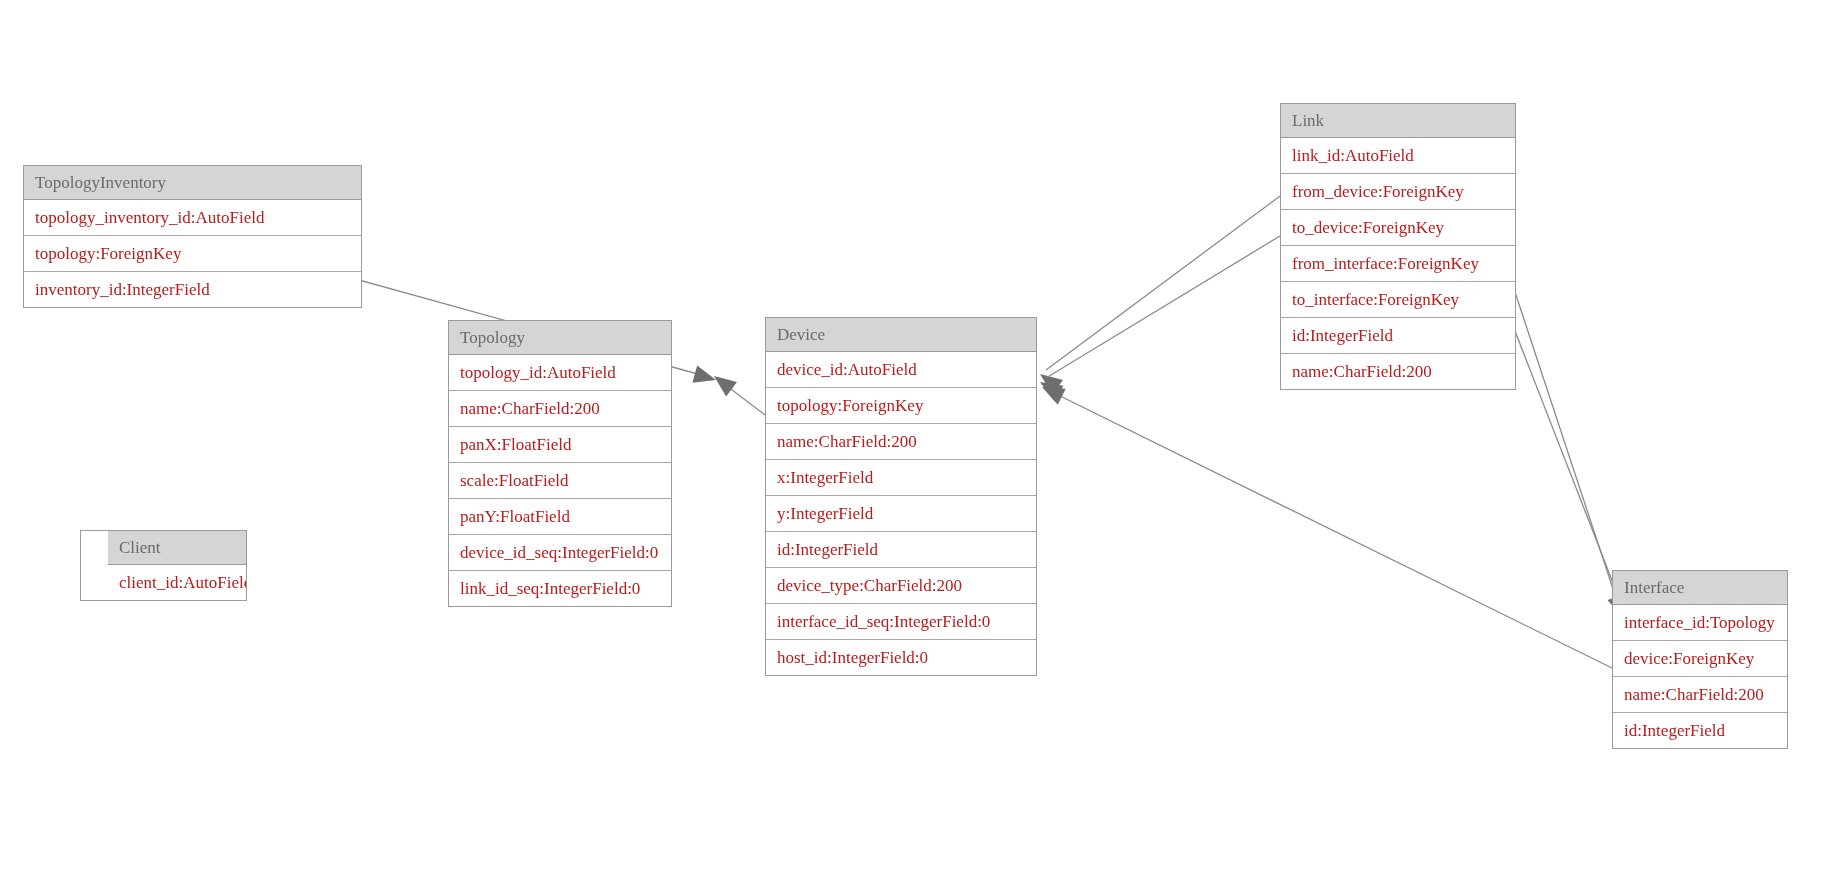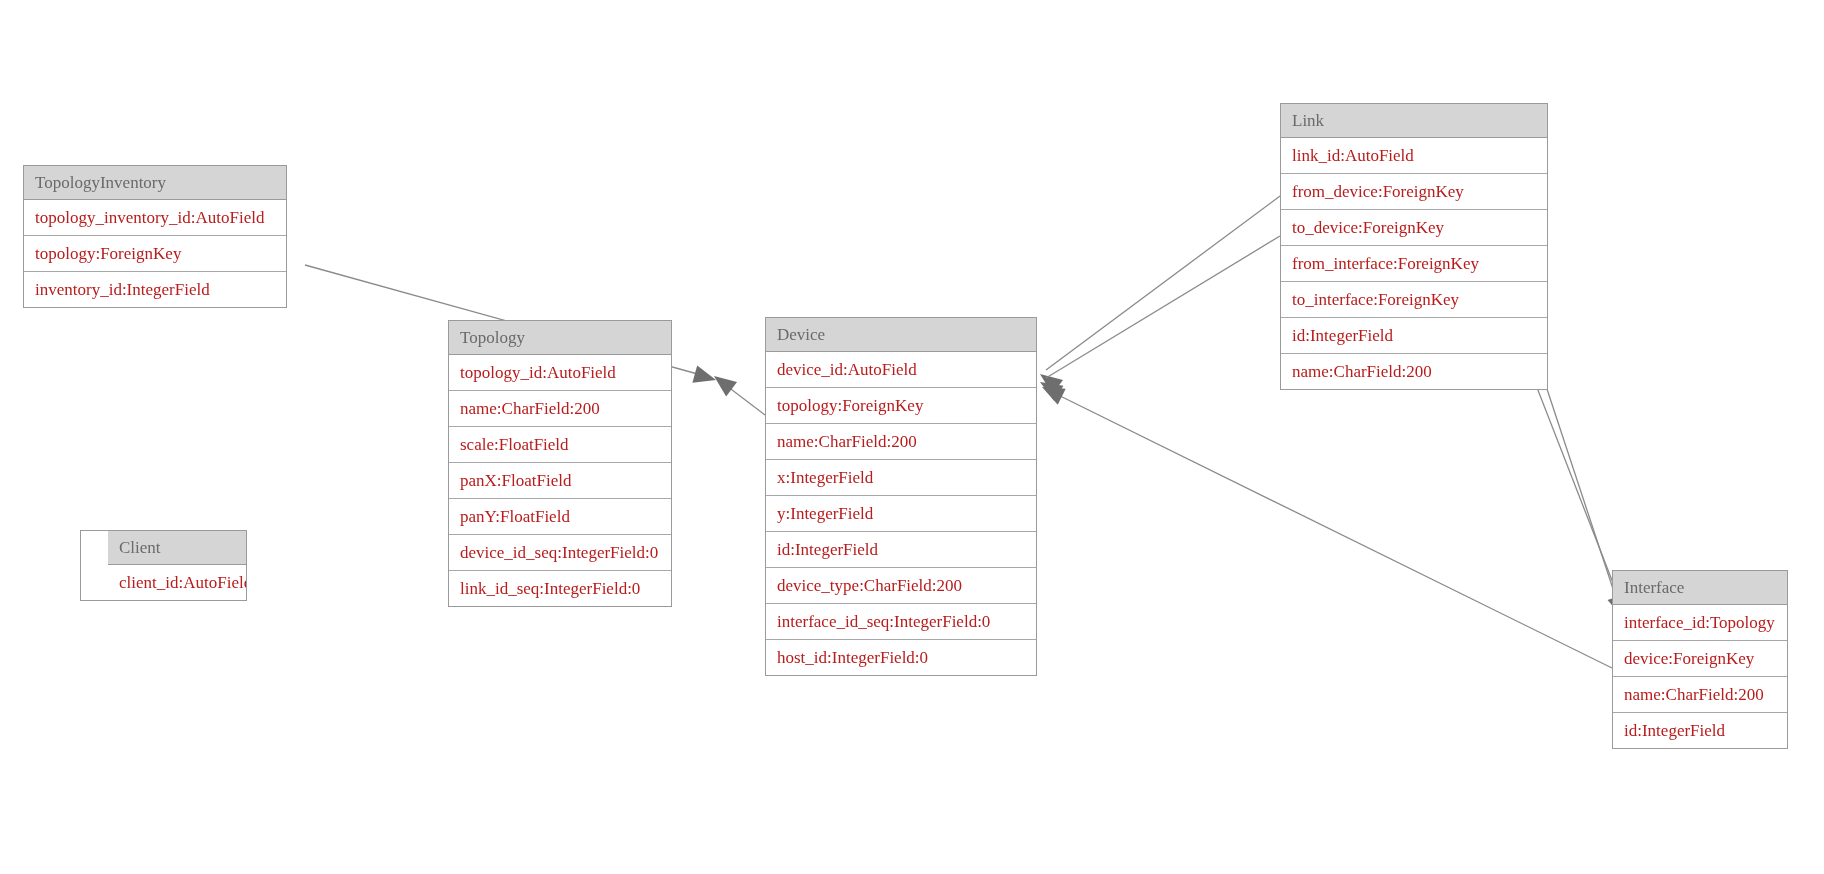--- a/index.html
+++ b/index.html
@@ -72,53 +72,53 @@
       <polygon points="0,0 -22,-9 -22,9" fill="#6e6e6e" transform="translate(1040,382) rotate(211.2)"></polygon>
       <path d="M 1612,668 L 1048,390" stroke="#8a8a8a" stroke-width="1.3" fill="none"></path>
       <polygon points="0,0 -22,-9 -22,9" fill="#6e6e6e" transform="translate(1042,387) rotate(206.2)"></polygon>
       <path d="M 1513,286 L 1618,604" stroke="#8a8a8a" stroke-width="1.3" fill="none"></path>
       <polygon points="0,0 -22,-9 -22,9" fill="#6e6e6e" transform="translate(1623,618) rotate(71.7)"></polygon>
       <path d="M 1513,326 L 1622,606" stroke="#8a8a8a" stroke-width="1.3" fill="none"></path>
       <polygon points="0,0 -22,-9 -22,9" fill="#6e6e6e" transform="translate(1627,620) rotate(68.7)"></polygon>
     </svg>
 
   <div id="entity-layer">
-      <div class="entity" style="left: 23px; top: 165px; width: 264px;">
+      <div class="entity" style="left: 23px; top: 165px; width: 339px;">
         <div class="entity-header">TopologyInventory</div>
         <div class="entity-field first">topology_inventory_id:AutoField</div>
         <div class="entity-field">topology:ForeignKey</div>
         <div class="entity-field">inventory_id:IntegerField</div>
       </div>
       <div class="entity" style="left: 80px; top: 530px; width: 167px; padding-left: 27px;">
         <div class="entity-header">Client</div>
         <div class="entity-field first">client_id:AutoField</div>
       </div>
       <div class="entity" style="left: 448px; top: 320px; width: 224px;">
         <div class="entity-header">Topology</div>
         <div class="entity-field first">topology_id:AutoField</div>
         <div class="entity-field">name:CharField:200</div>
+        <div class="entity-field">panX:FloatField</div>
         <div class="entity-field">scale:FloatField</div>
-        <div class="entity-field">panX:FloatField</div>
         <div class="entity-field">panY:FloatField</div>
         <div class="entity-field">device_id_seq:IntegerField:0</div>
         <div class="entity-field">link_id_seq:IntegerField:0</div>
       </div>
       <div class="entity" style="left: 765px; top: 317px; width: 272px;">
         <div class="entity-header">Device</div>
         <div class="entity-field first">device_id:AutoField</div>
         <div class="entity-field">topology:ForeignKey</div>
         <div class="entity-field">name:CharField:200</div>
         <div class="entity-field">x:IntegerField</div>
         <div class="entity-field">y:IntegerField</div>
         <div class="entity-field">id:IntegerField</div>
         <div class="entity-field">device_type:CharField:200</div>
         <div class="entity-field">interface_id_seq:IntegerField:0</div>
         <div class="entity-field">host_id:IntegerField:0</div>
       </div>
-      <div class="entity" style="left: 1280px; top: 103px; width: 268px;">
+      <div class="entity" style="left: 1280px; top: 103px; width: 236px;">
         <div class="entity-header">Link</div>
         <div class="entity-field first">link_id:AutoField</div>
         <div class="entity-field">from_device:ForeignKey</div>
         <div class="entity-field">to_device:ForeignKey</div>
         <div class="entity-field">from_interface:ForeignKey</div>
         <div class="entity-field">to_interface:ForeignKey</div>
         <div class="entity-field">id:IntegerField</div>
         <div class="entity-field">name:CharField:200</div>
       </div>
       <div class="entity" style="left: 1612px; top: 570px; width: 176px;">

